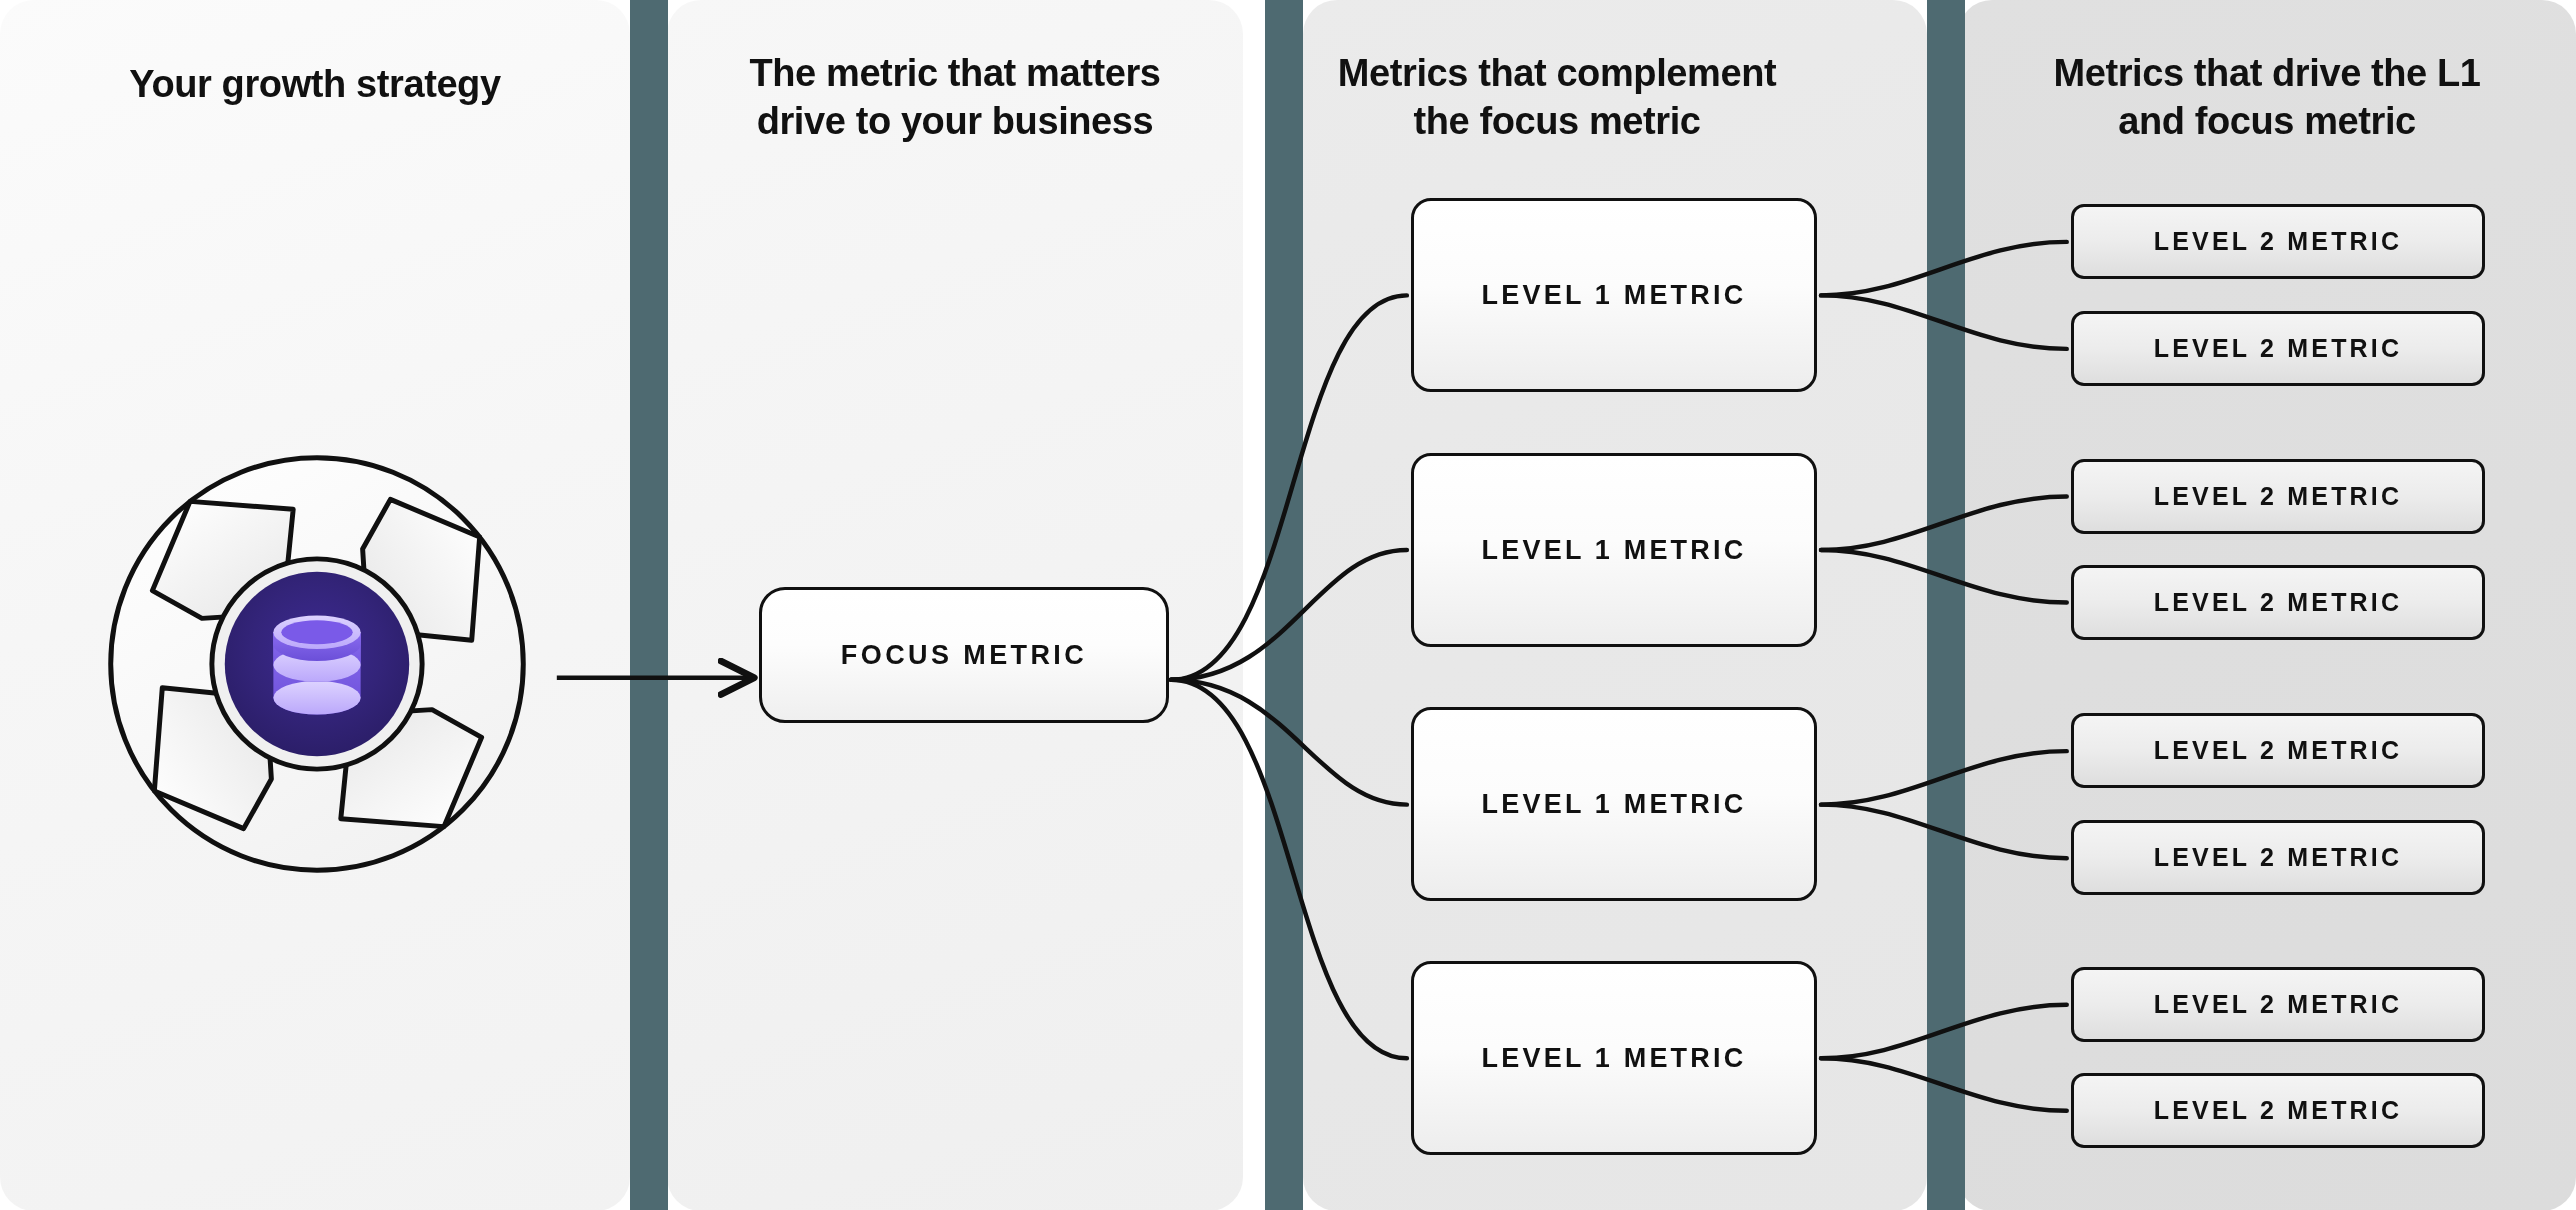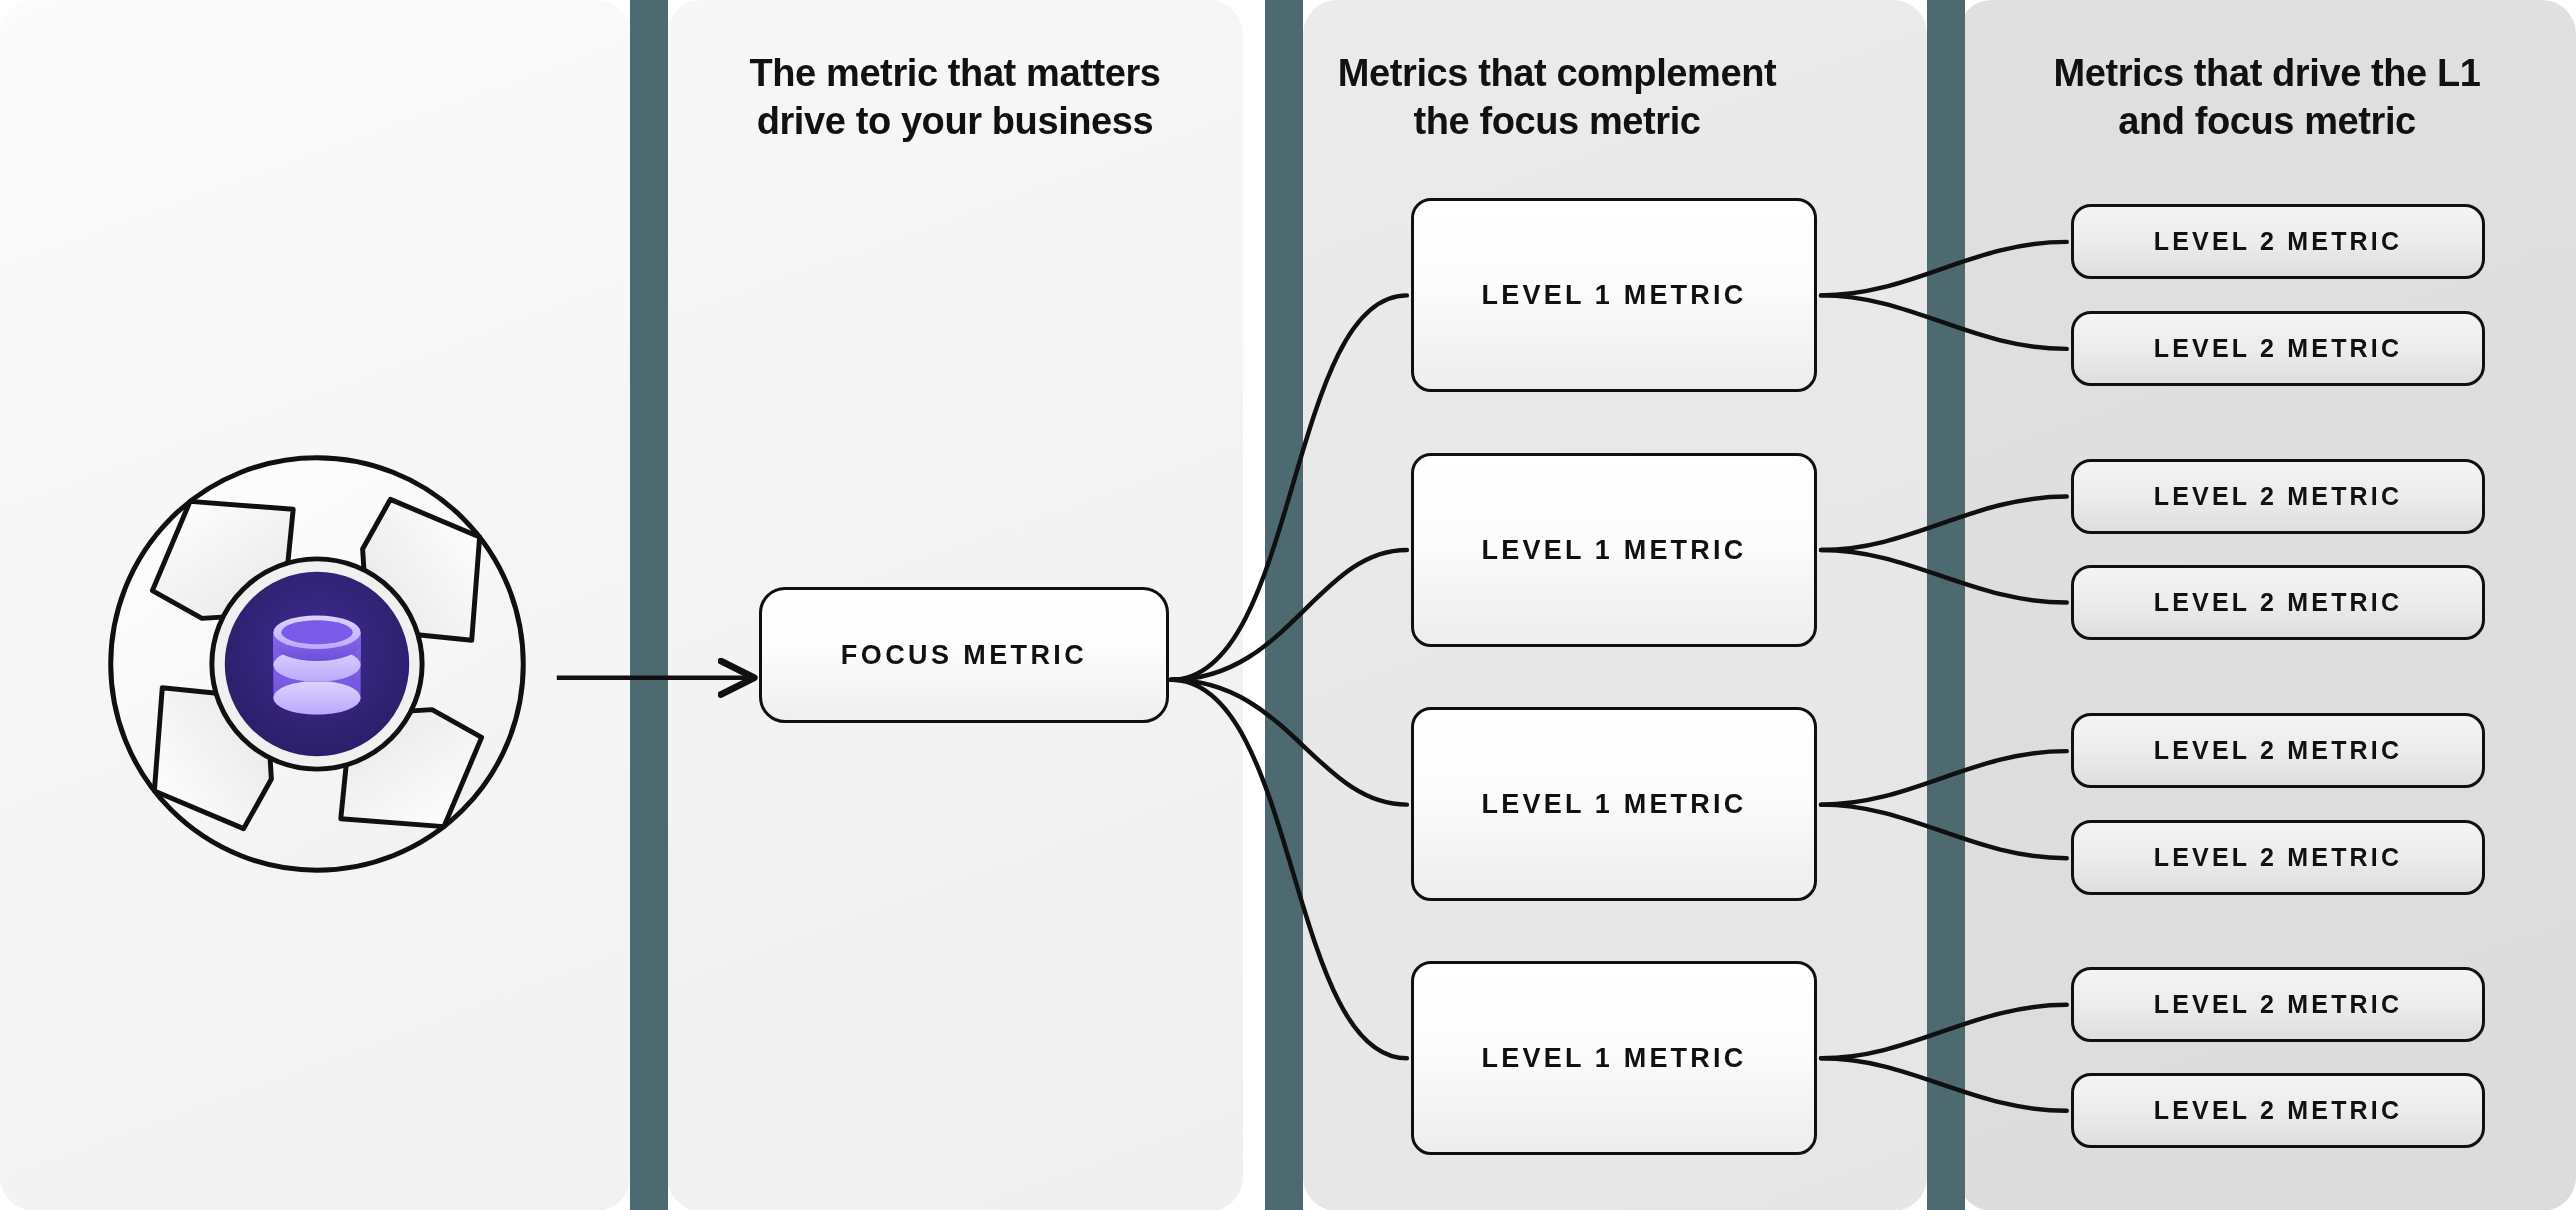--- a/index.html
+++ b/index.html
@@ -123,21 +123,21 @@
     height: 194px;
     border-radius: 20px;
     font-size: 27px;
     letter-spacing: 3.2px;
     background: linear-gradient(180deg, #ffffff 0%, #fcfcfc 45%, #ededed 100%);
   }
   .node-l2 {
     left: 2071px;
     width: 414px;
     height: 75px;
-    border-radius: 20px;
+    border-radius: 13px;
     font-size: 25px;
     letter-spacing: 3.2px;
     background: linear-gradient(180deg, #f4f4f4 0%, #ececec 50%, #dedede 100%);
   }
 </style>
 </head>
 <body>
 
 <div id="canvas">
 
@@ -223,20 +223,21 @@
       <path d="M 1838 555 C 1930 555 1990 608 2086 608"></path>
 
       <path d="M 1838 812 C 1930 812 1990 758 2086 758"></path>
       <path d="M 1838 812 C 1930 812 1990 866 2086 866"></path>
 
       <path d="M 1838 1068 C 1930 1068 1990 1014 2086 1014"></path>
       <path d="M 1838 1068 C 1930 1068 1990 1121 2086 1121"></path>
     </g>
   </svg>
 
+  <div class="col-title title-1">Your growth strategy</div>
   <div class="col-title title-2">The metric that matters
 drive to your business</div>
   <div class="col-title title-3">Metrics that complement
 the focus metric</div>
   <div class="col-title title-4">Metrics that drive the L1
 and focus metric</div>
 
   <div class="node node-focus">FOCUS METRIC</div>
 
   <div class="node node-l1" style="top:198px">LEVEL 1 METRIC</div>

